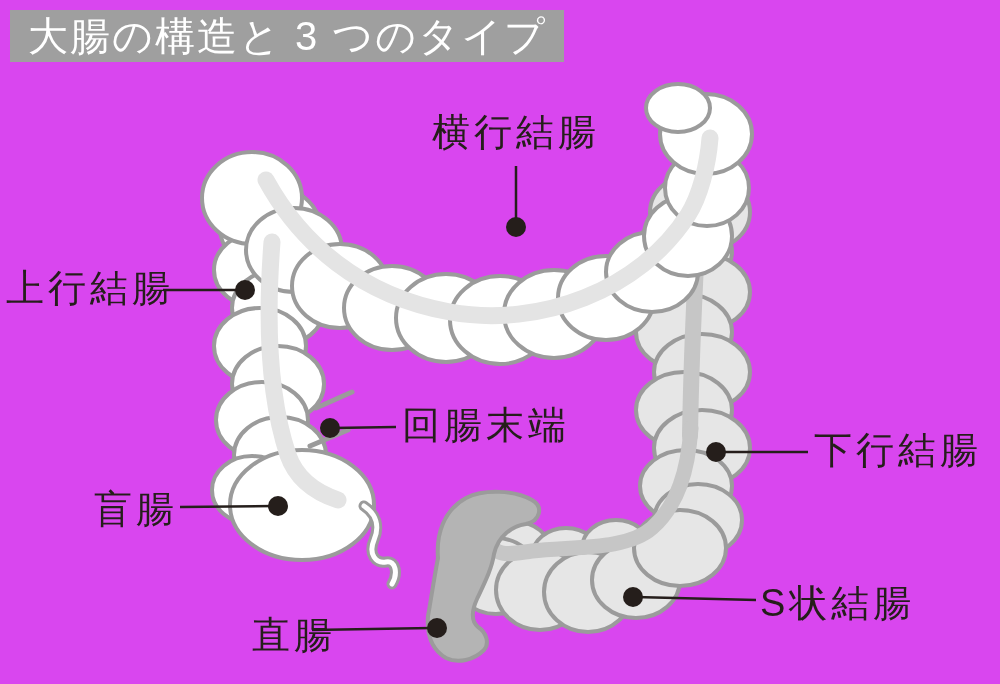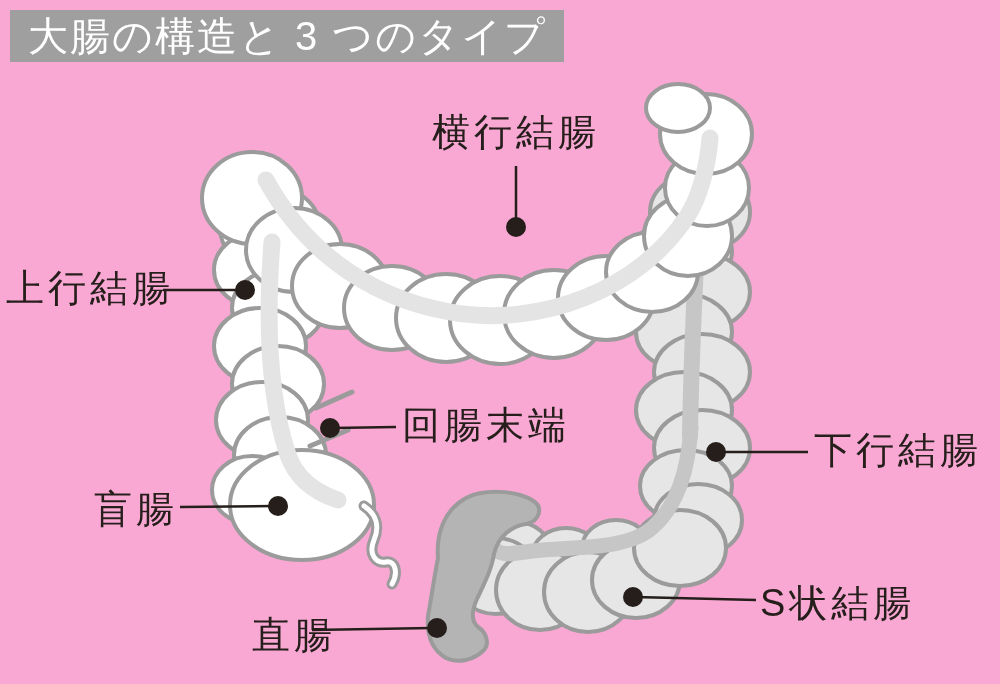--- a/index.html
+++ b/index.html
@@ -1,19 +1,19 @@
 <!DOCTYPE html>
 <html><head>
 <meta charset="utf-8">
 <style>
   html,body{margin:0;padding:0;background:#ffffff;}
   .page{
     position:relative;
     width:1000px;height:684px;
-    background:#f9a8d4;
+    background:#d946ef;
     font-family:"Liberation Sans", sans-serif;
     overflow:hidden;
   }
   svg{display:block;}
   text{font-family:"Liberation Sans", sans-serif;}
   .label-text{font-size:38px;letter-spacing:4px;}
   .title-text{font-size:40px;letter-spacing:2px;}
 </style>
 </head>
 <body>

